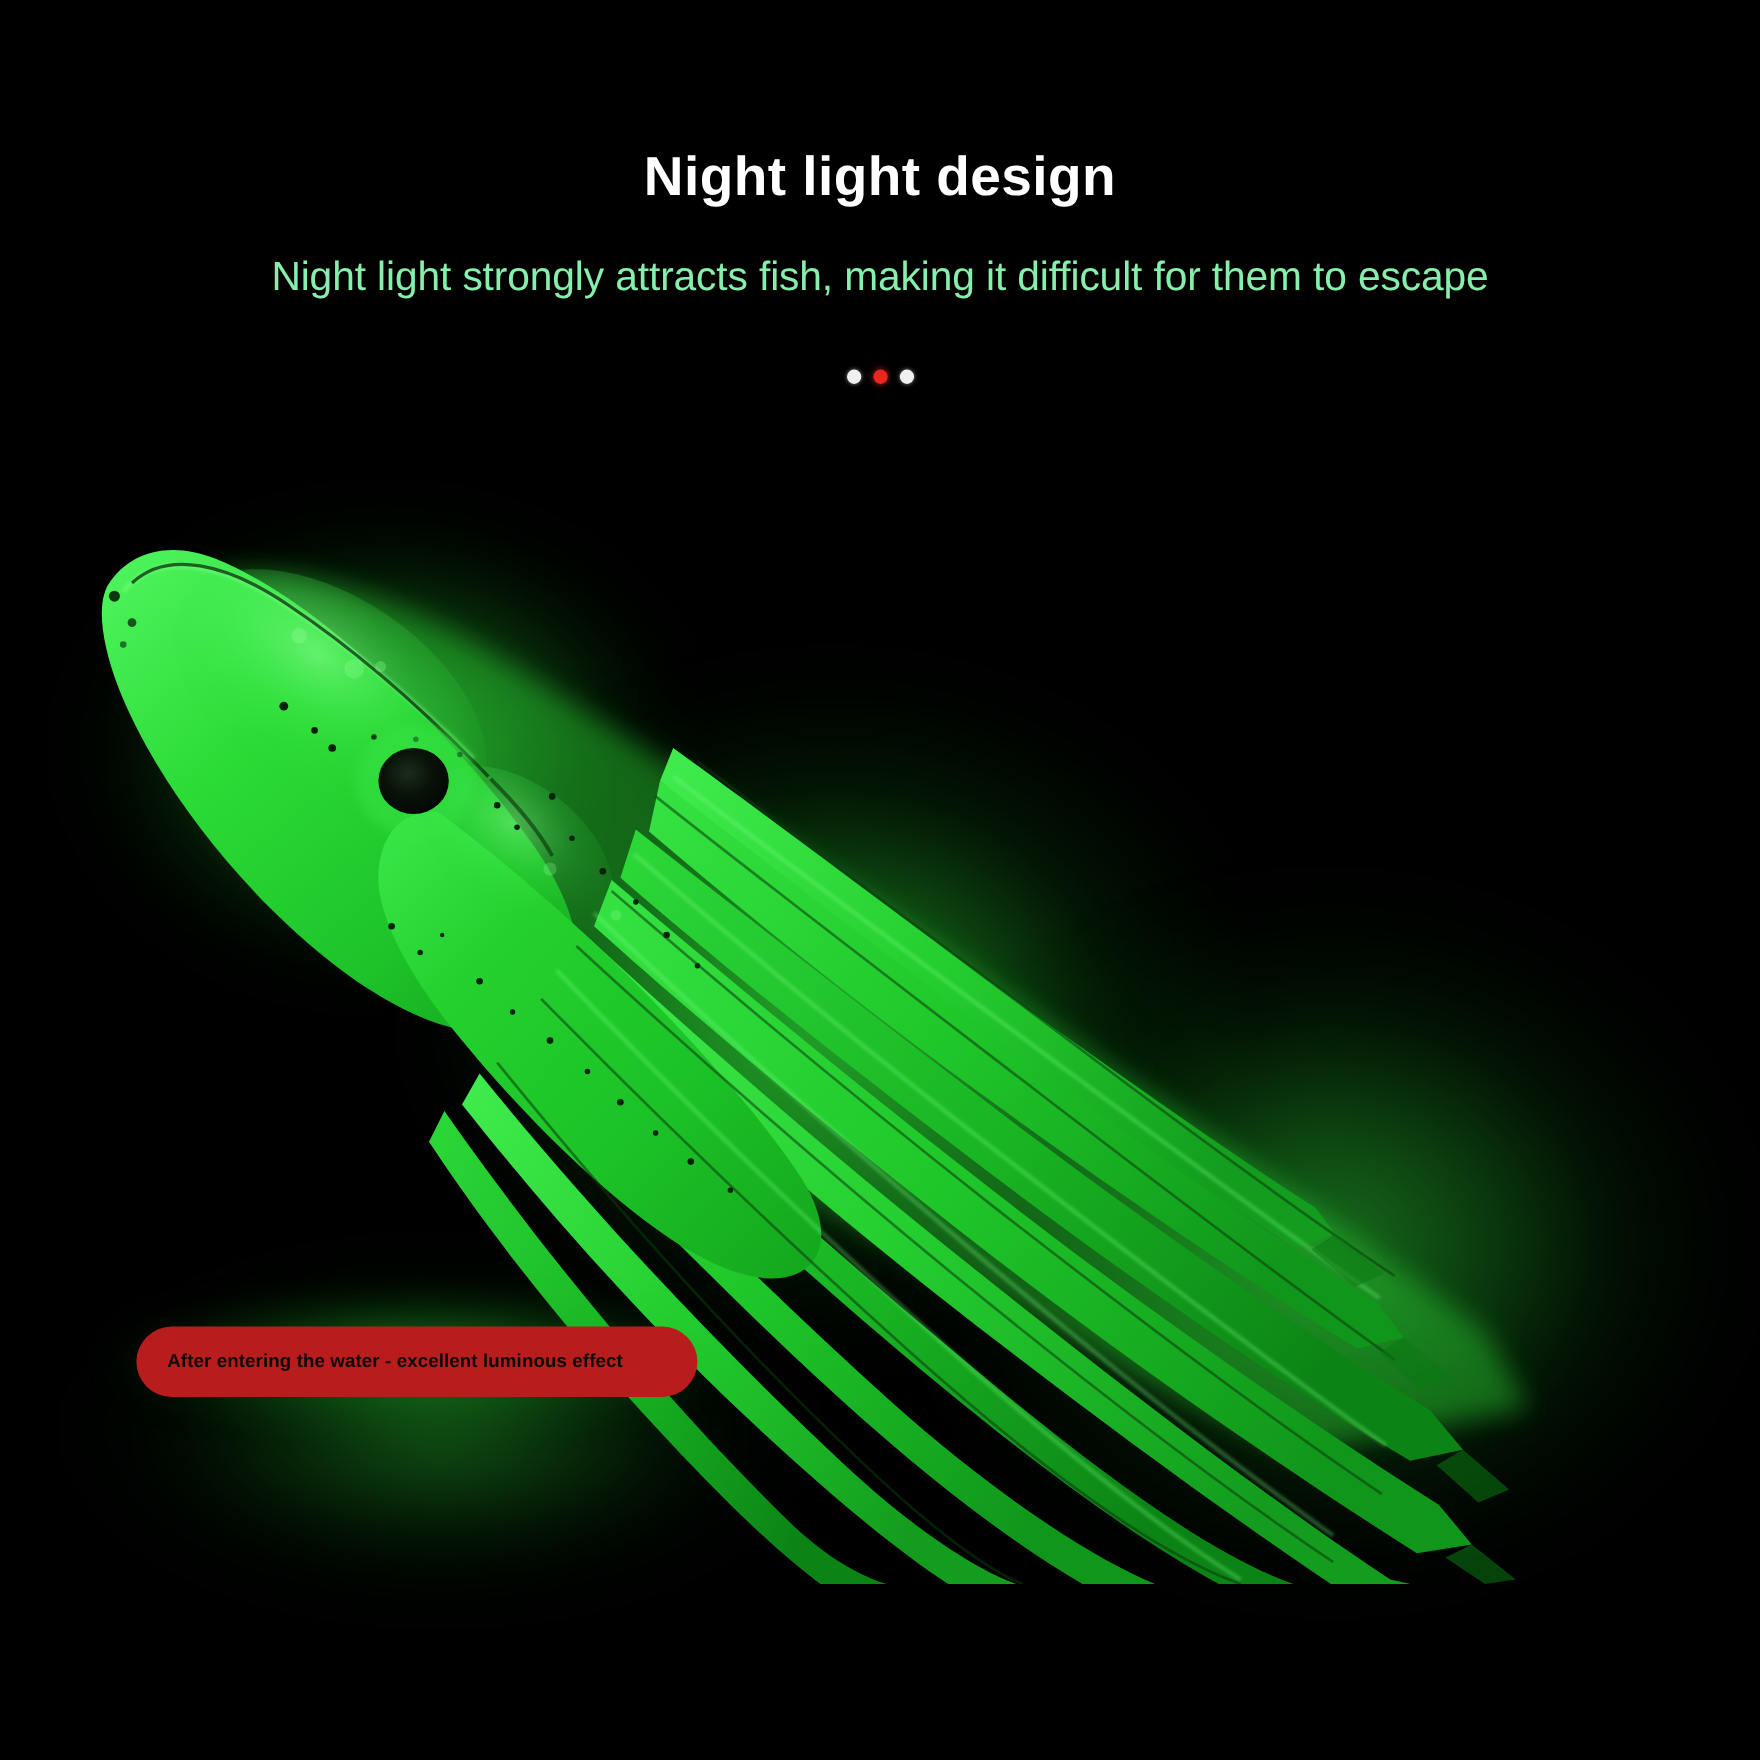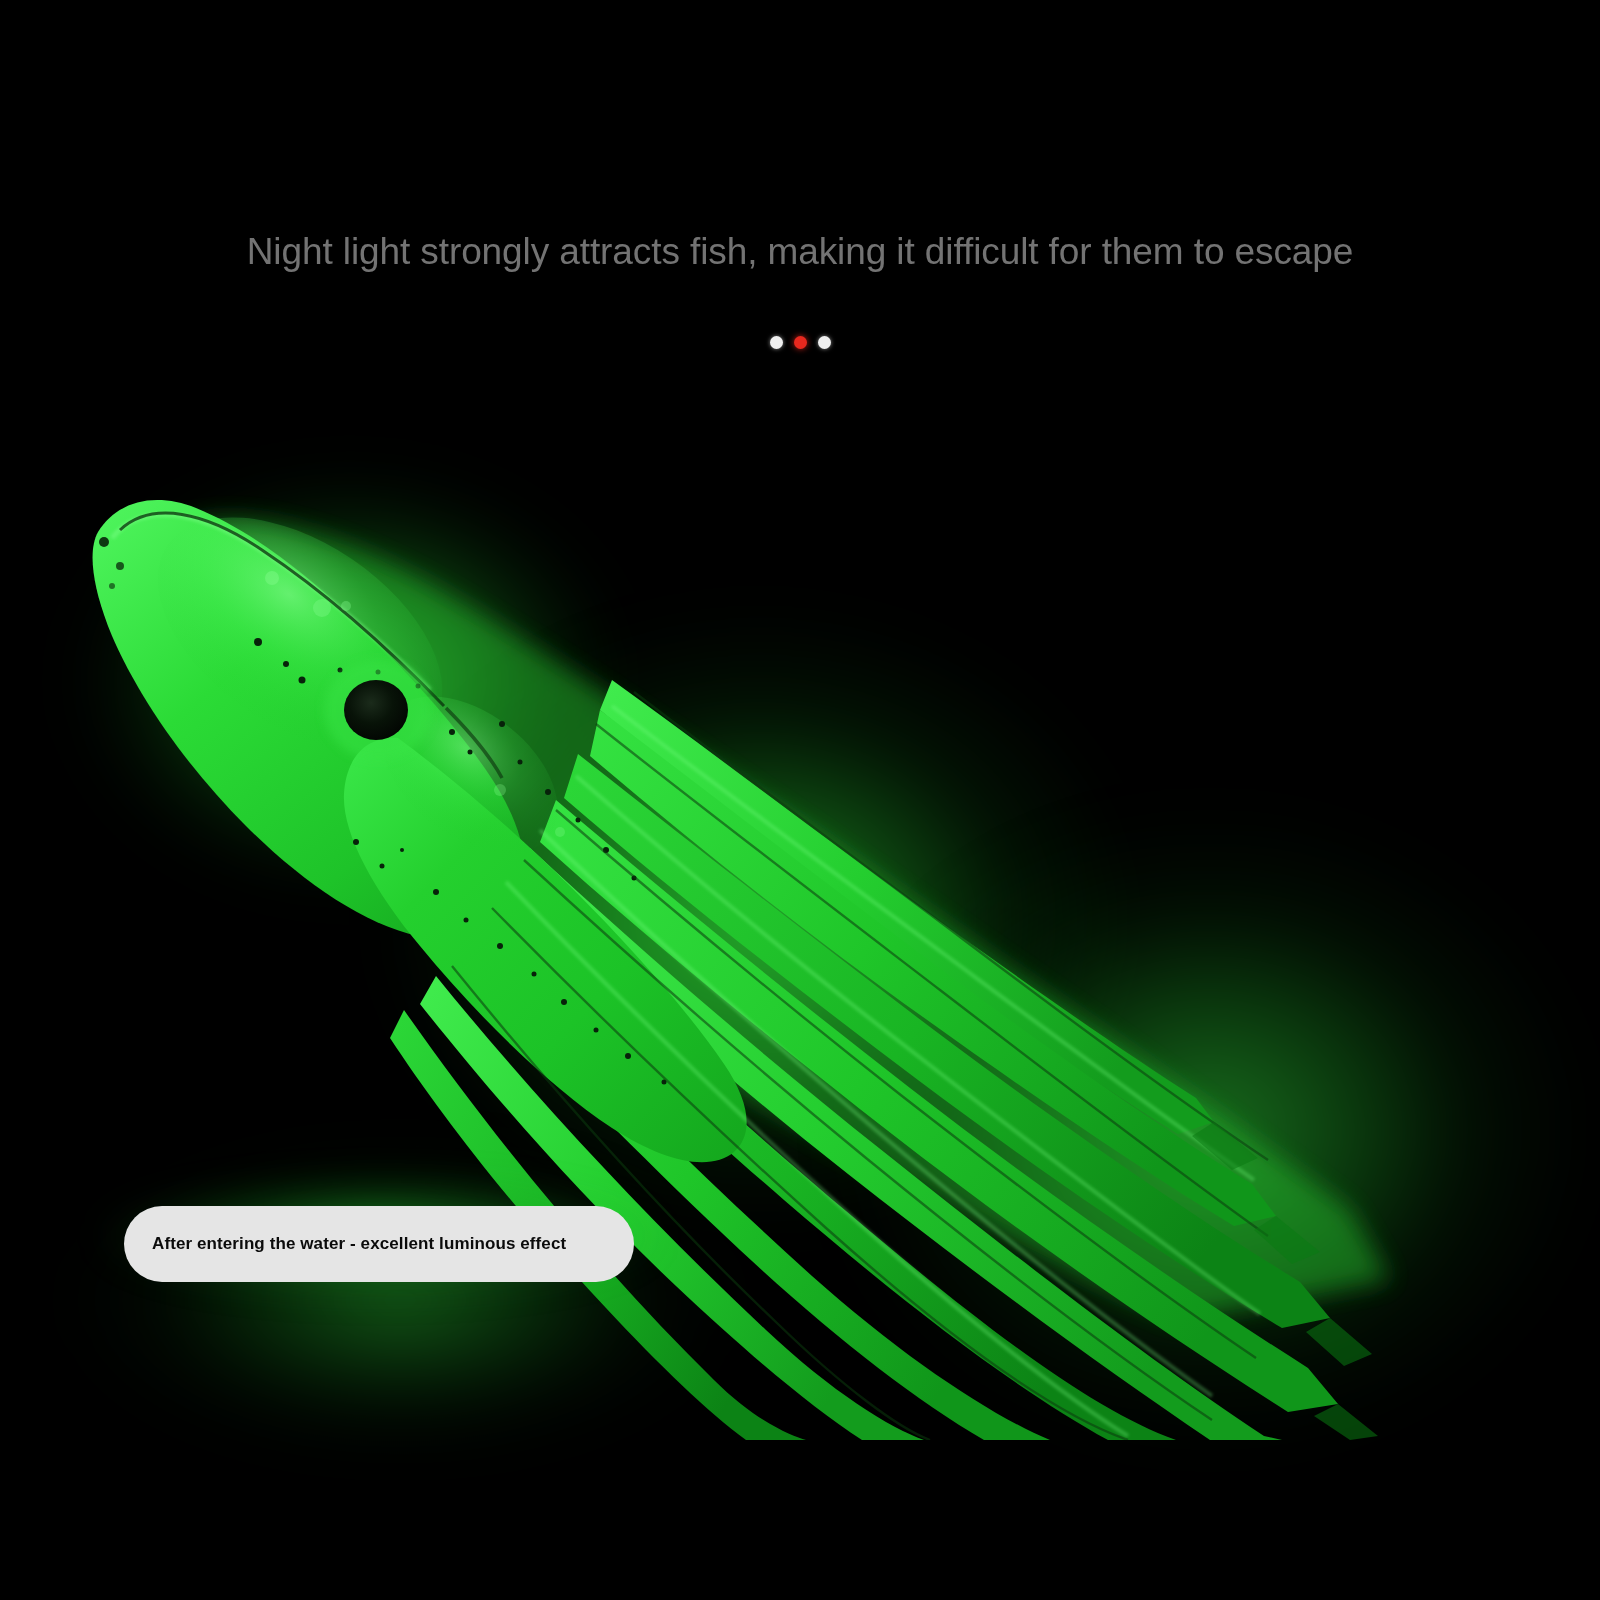--- a/index.html
+++ b/index.html
@@ -30,21 +30,21 @@
     font-weight: bold;
     letter-spacing: 0.4px;
     line-height: 1.05;
   }
   .subhead {
     position: absolute;
     left: 0;
     top: 230px;
     width: 1600px;
     text-align: center;
-    color: #737373;
+    color: #86efac;
     font-size: 37px;
     font-weight: normal;
     letter-spacing: -0.1px;
     line-height: 1.2;
   }
 
   
   .dots {
     position: absolute;
     left: 0;
@@ -159,23 +159,23 @@
       rgba(40,220,50,0.55) 0%,
       rgba(25,165,35,0.28) 50%,
       rgba(0,0,0,0) 100%);
     filter: blur(18px);
   }
   .badge {
     position: absolute;
     left: 0;
     top: 0;
     width: 510px;
-    height: 76px;
+    height: 64px;
     border-radius: 40px;
-    background: #e5e5e5;
+    background: #b91c1c;
     display: flex;
     align-items: center;
     box-sizing: border-box;
     padding-left: 28px;
   }
   .badge-text {
     color: #0b0b0b;
     font-size: 17px;
     font-weight: bold;
     letter-spacing: 0.1px;
@@ -194,20 +194,21 @@
     font-weight: normal;
     line-height: 1.65;
     letter-spacing: -0.1px;
   }
 </style>
 </head>
 <body>
 
 <div id="page">
 
+  <div class="headline">Night light design</div>
 
   <div class="subhead">Night light strongly attracts fish, making it difficult for them to escape</div>
 
   <div class="dots">
     <span class="dot"></span>
     <span class="dot active"></span>
     <span class="dot"></span>
   </div>
 
   <div class="stage">

